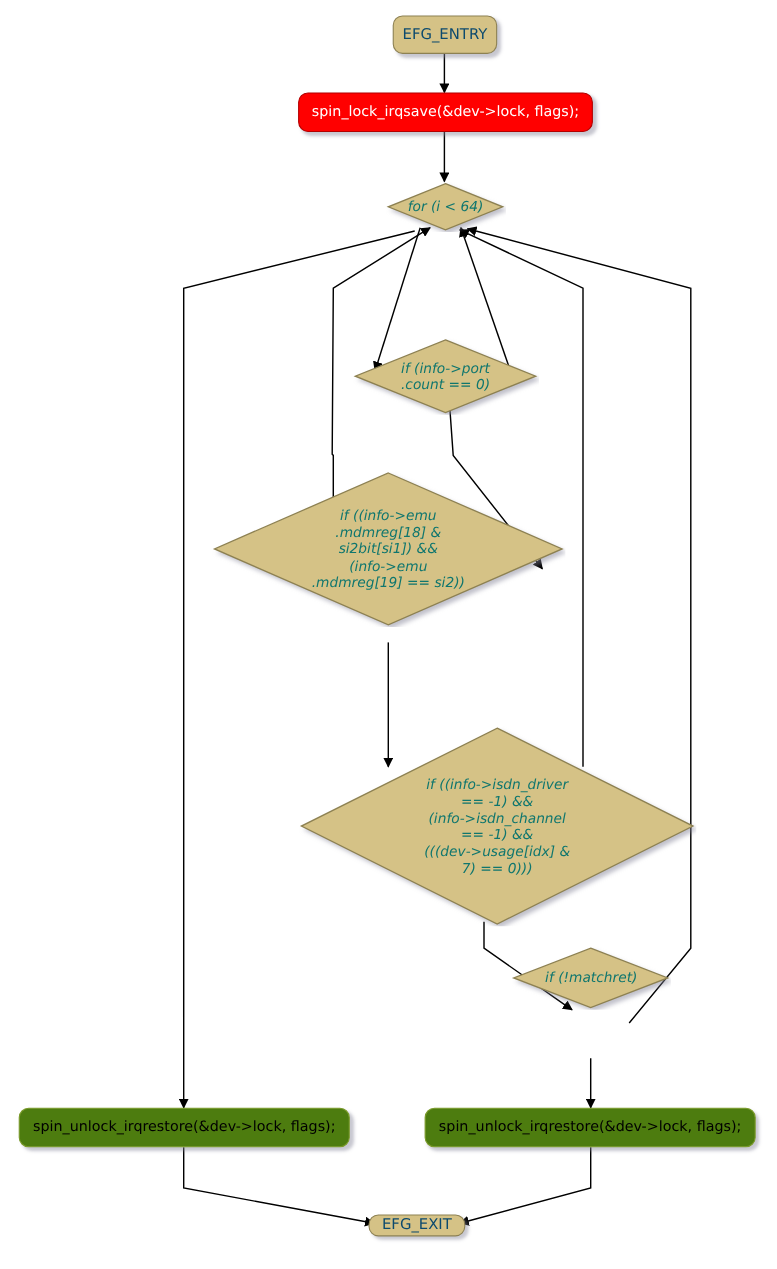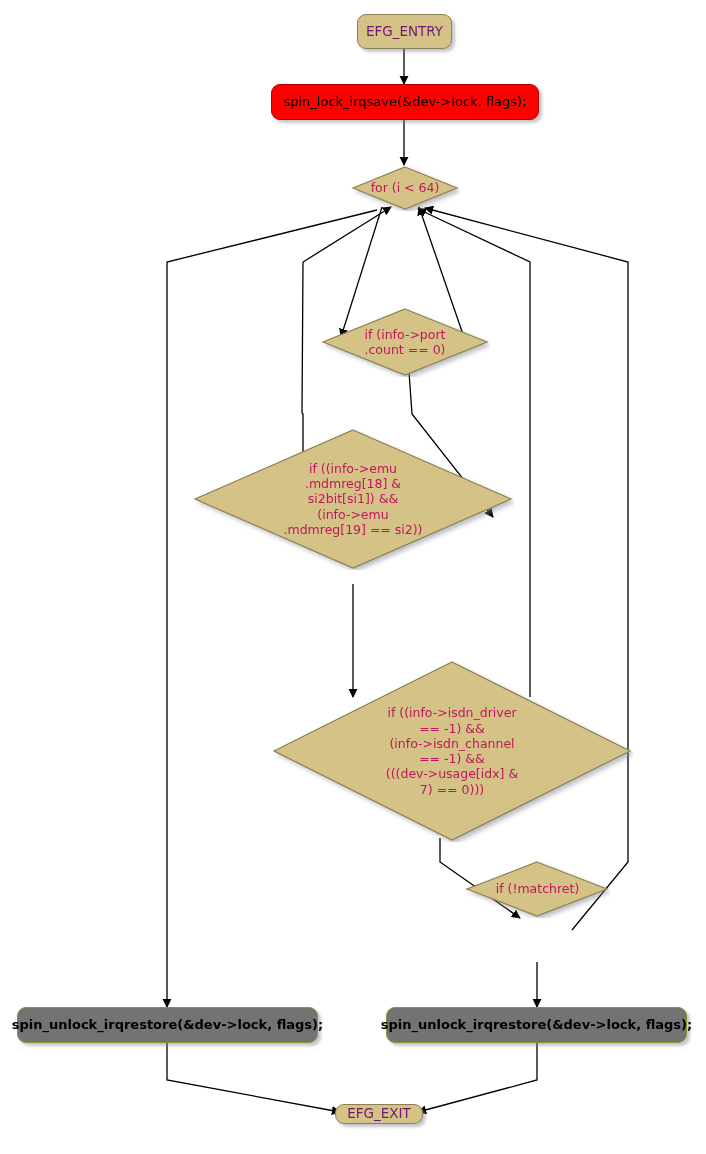--- a/index.html
+++ b/index.html
@@ -28,23 +28,23 @@
   .rect {
     border-radius: 9px;
     border: 1px solid #7a7a52;
     display: flex;
     align-items: center;
     justify-content: center;
     text-align: center;
     box-shadow: 3px 3px 3px rgba(130,130,150,0.45);
     line-height: 1.15;
   }
-  .rect.tan   { background: #d5c286; border-color: #8d8152; color: #701a75; }
-  .rect.red   { background: #ff0000; border-color: #b30000; color: #000000; }
-  .rect.green { background: #737373; border-color: #7a9a2a; color: #000000; font-weight: bold; }
+  .rect.tan   { background: #d5c286; border-color: #8d8152; color: #0c4a6e; }
+  .rect.red   { background: #ff0000; border-color: #b30000; color: #ffffff; }
+  .rect.green { background: #4d7c0f; border-color: #7a9a2a; color: #000000; }
 
   .rect-label {
     white-space: nowrap;
     font-size: 13px;
   }
   .rect.small .rect-label { font-size: 13.5px; }
 
   
   .diamond {
     position: absolute;
@@ -54,23 +54,24 @@
     position: absolute;
     left: 0; top: 0;
     width: 100%;
     height: 100%;
     display: flex;
     align-items: center;
     justify-content: center;
     text-align: center;
     font-size: 12.5px;
     line-height: 1.22;
-    color: #be185d;
+    color: #0f766e;
     white-space: pre-line;
     pointer-events: none;
+    font-style: italic;
   }
 </style>
 </head>
 <body>
 
 <svg id="canvas" viewBox="0 0 706 1154" width="706" height="1154" xmlns="http://www.w3.org/2000/svg">
   <defs>
     <marker id="arrow" viewBox="0 0 10 10" refX="9" refY="5" markerWidth="7" markerHeight="7" orient="auto-start-reverse">
       <path d="M 0 0 L 10 5 L 0 10 z" fill="#000000"></path>
     </marker>

